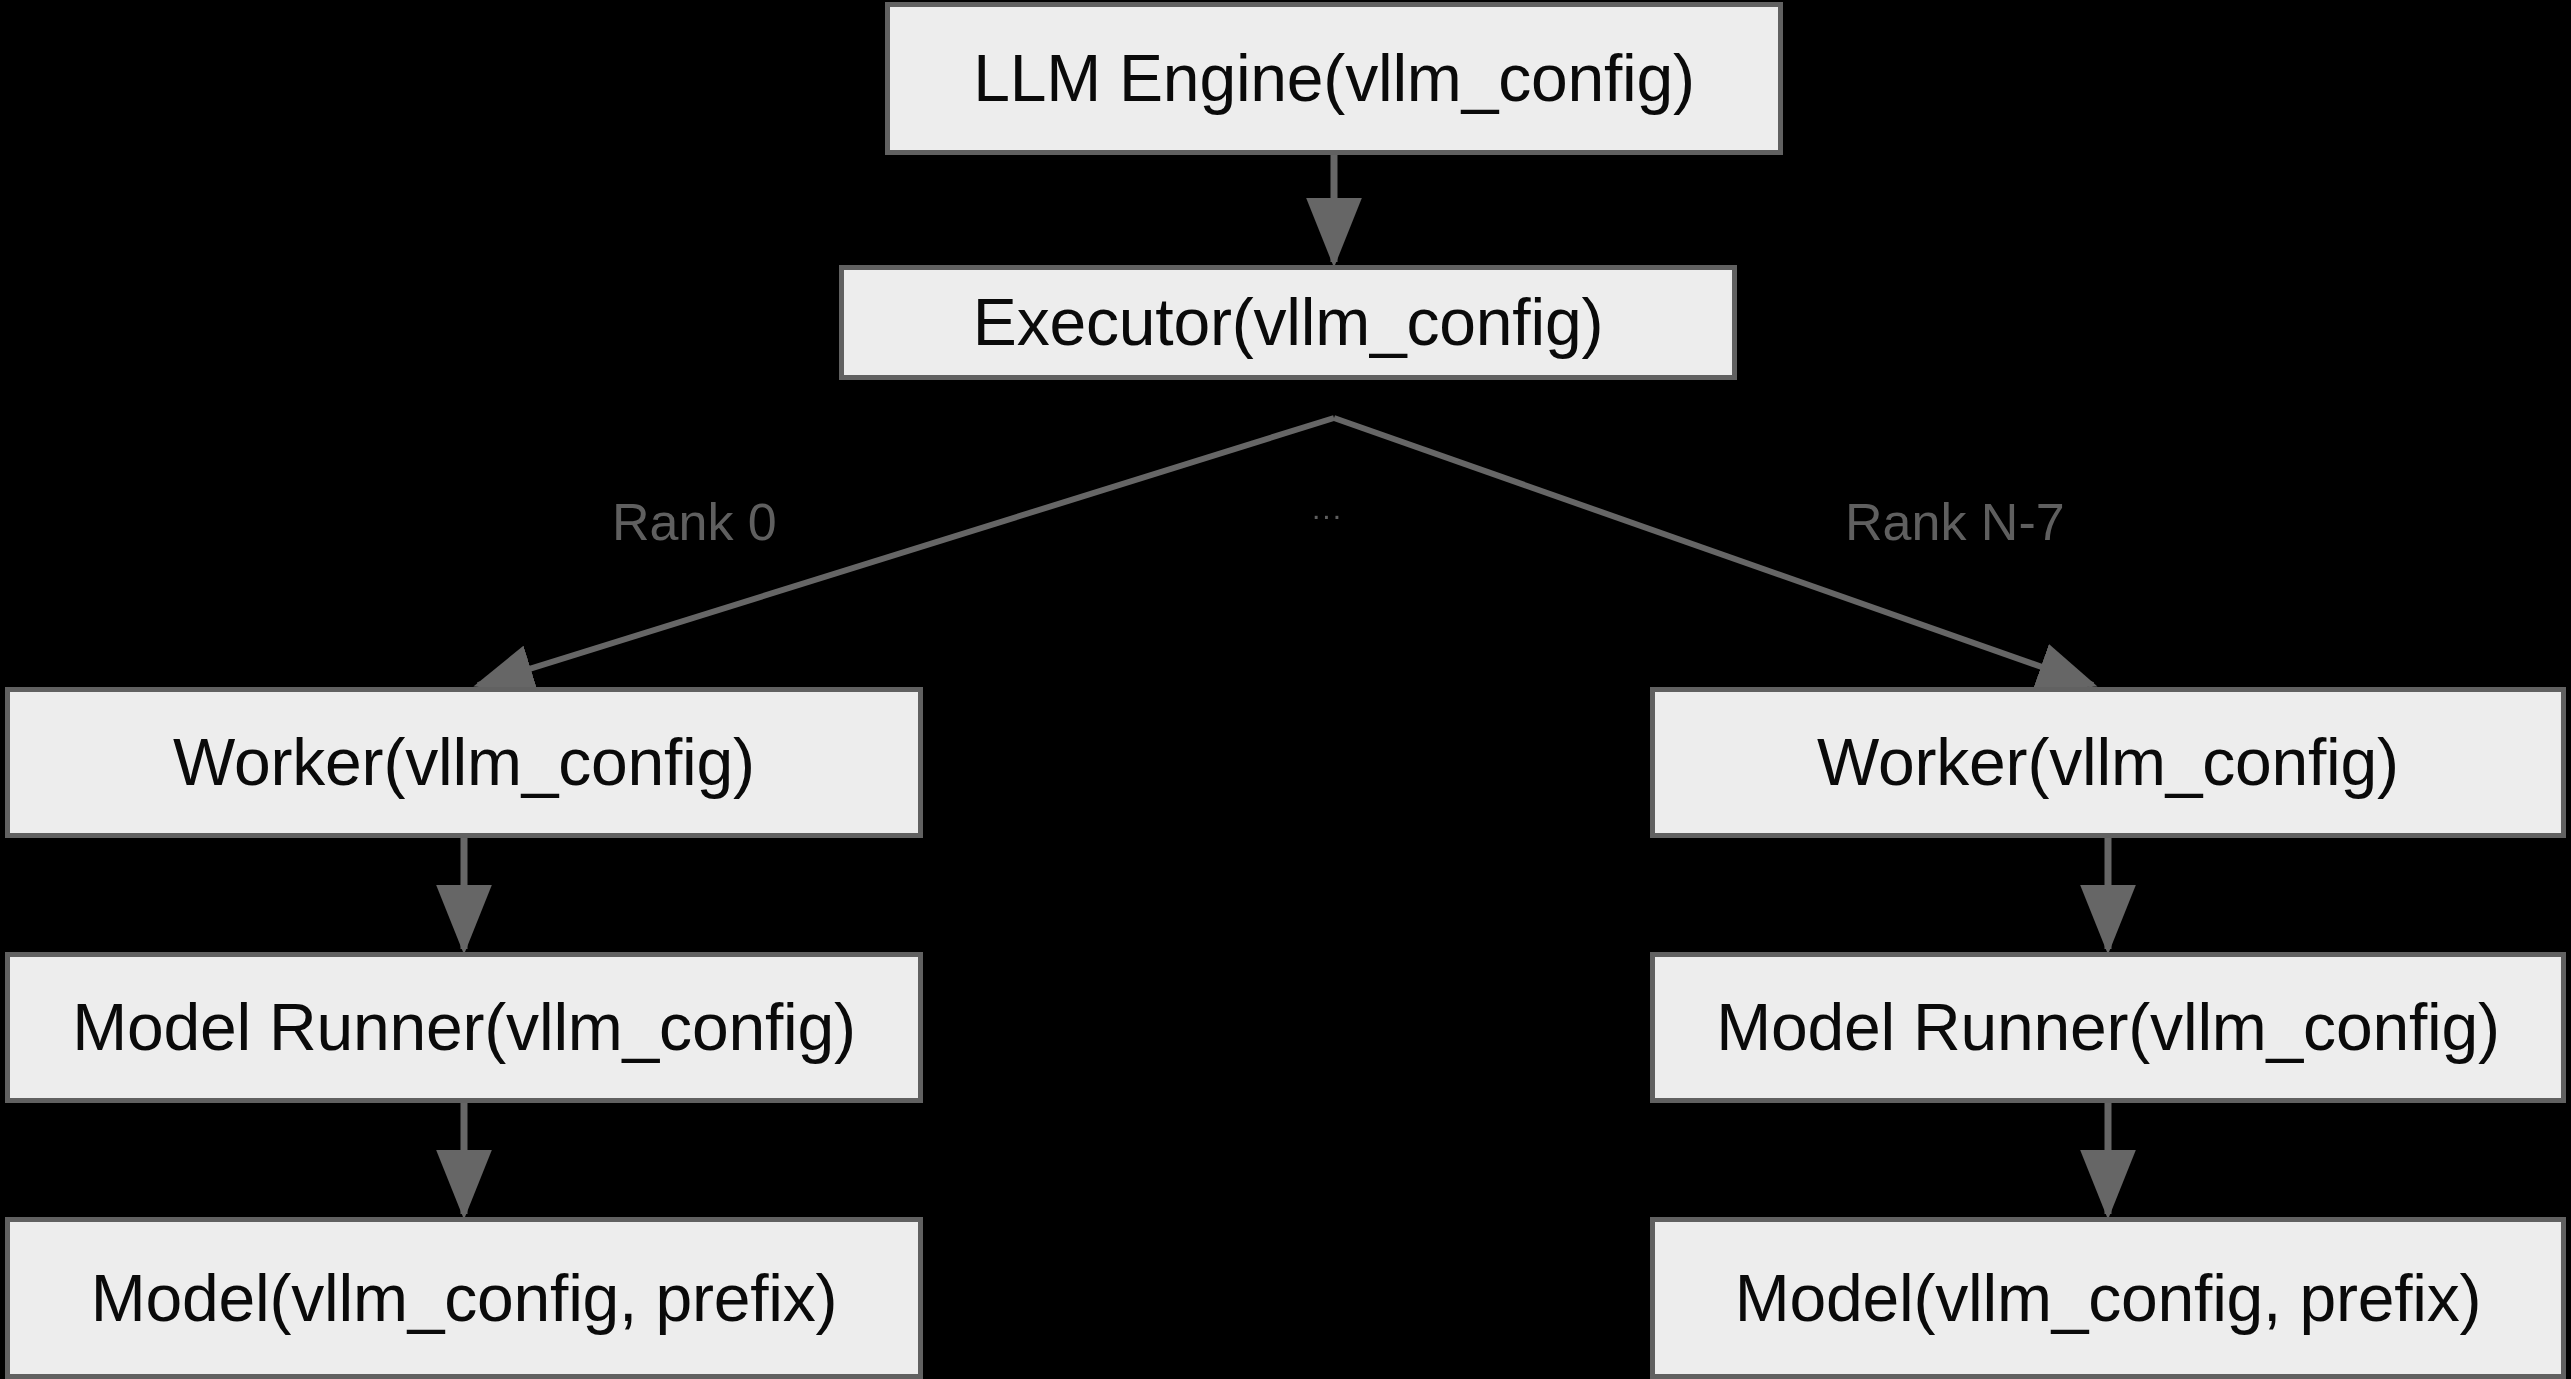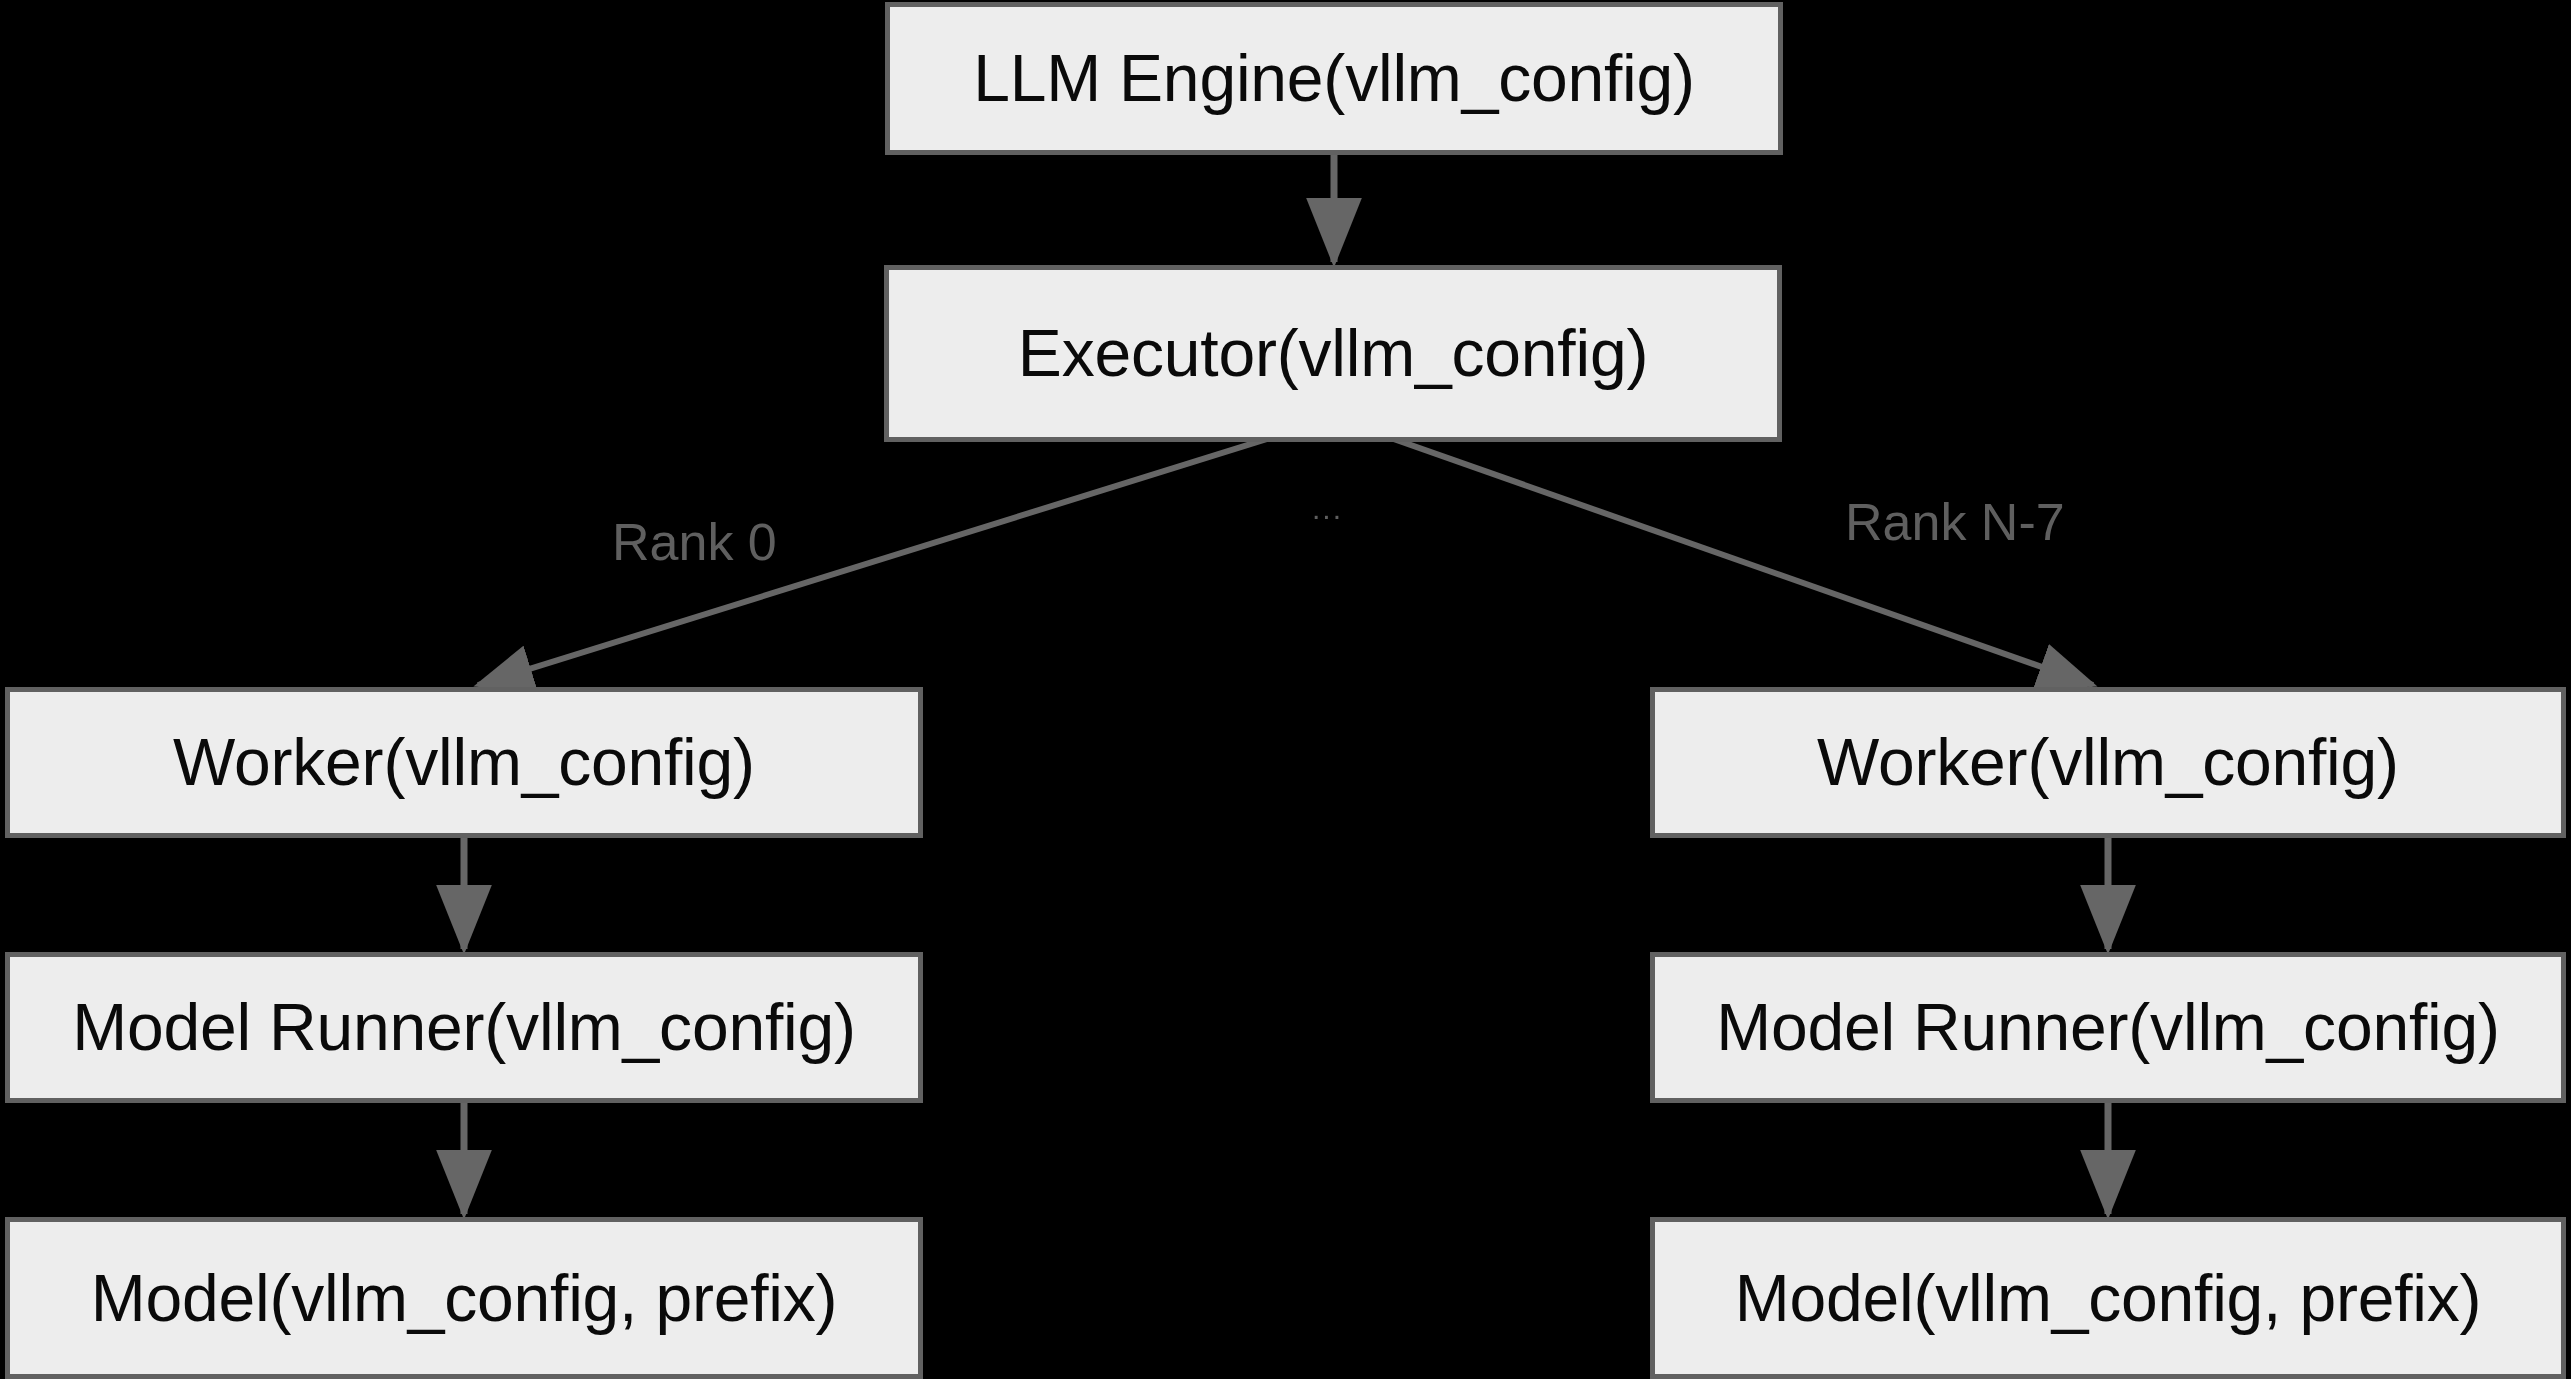--- a/index.html
+++ b/index.html
@@ -37,38 +37,38 @@
   .node-label {
     font-size: 66px;
     line-height: 1.1;
     color: #0a0a0a;
     letter-spacing: -0.2px;
     white-space: nowrap;
     font-weight: 400;
   }
   
   #node-engine        { left: 885px;  top: 2px;    width: 898px; height: 153px; }
-  #node-executor      { left: 884px;  top: 265px;  width: 898px; height: 177px; }
+  #node-executor      { left: 839px;  top: 265px;  width: 898px; height: 115px; }
   #node-worker-0      { left: 5px;    top: 687px;  width: 918px; height: 151px; }
   #node-runner-0      { left: 5px;    top: 952px;  width: 918px; height: 151px; }
   #node-model-0       { left: 5px;    top: 1217px; width: 918px; height: 162px; }
   #node-worker-n      { left: 1650px; top: 687px;  width: 916px; height: 151px; }
   #node-runner-n      { left: 1650px; top: 952px;  width: 916px; height: 151px; }
   #node-model-n       { left: 1650px; top: 1217px; width: 916px; height: 162px; }
 
   
   .edge-label {
     position: absolute;
     color: #5f5f5f;
     font-size: 52px;
     white-space: nowrap;
     z-index: 2;
     font-weight: 400;
   }
-  #label-rank-0   { left: 612px;  top: 492px; margin-top: 20px; }
+  #label-rank-0   { left: 612px;  top: 492px; }
   #label-ellipsis { left: 1312px; top: 492px; font-size: 30px; letter-spacing: 2px; }
   #label-rank-n   { left: 1845px; top: 492px; }
 </style>
 </head>
 <body>
 
 <div id="stage">
 
   <svg id="edge-layer" viewBox="0 0 2571 1379">
     <defs>

